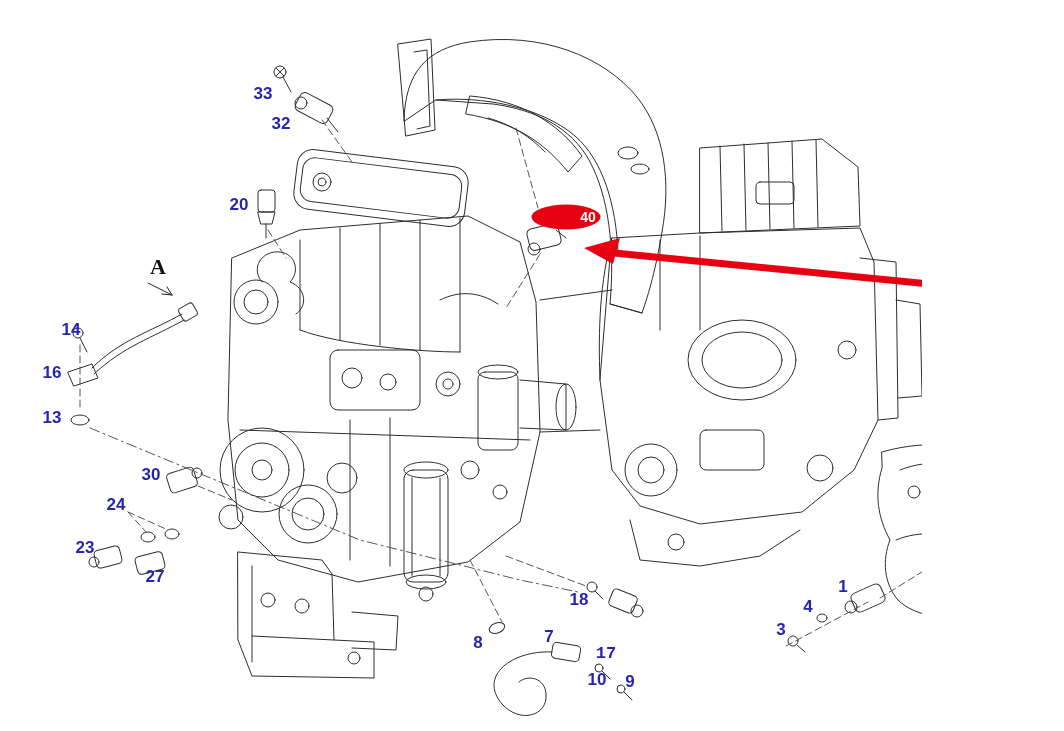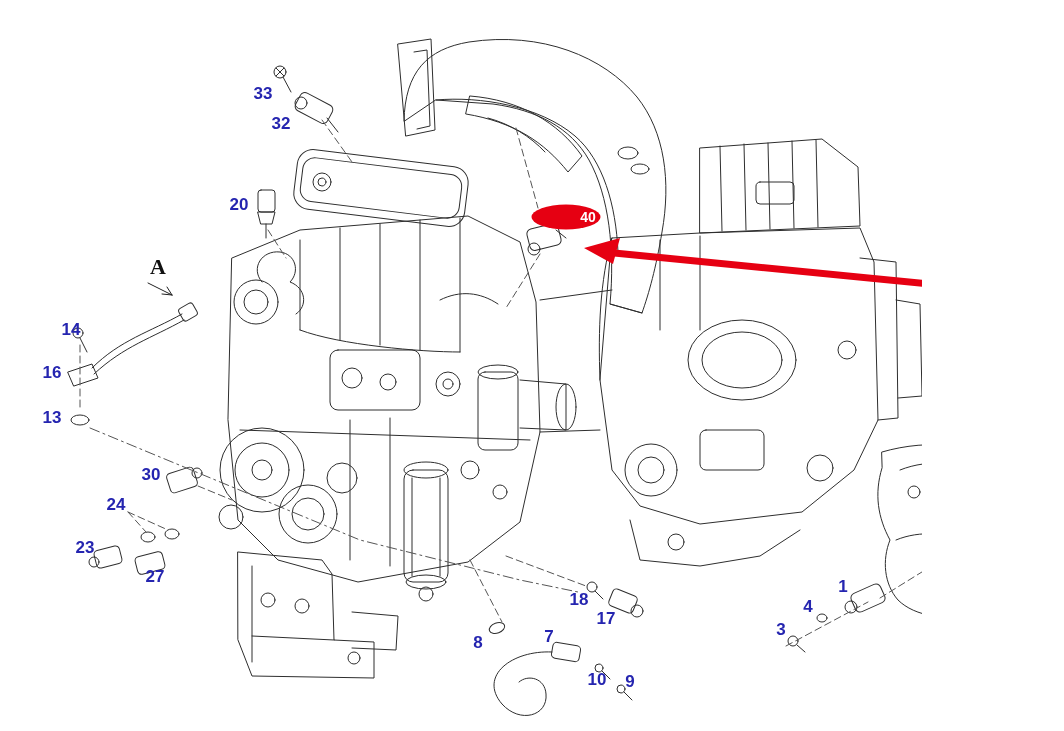--- a/index.html
+++ b/index.html
@@ -248,21 +248,21 @@
       <div class="callout" style="left: 52px; top: 418px;">13</div>
       <div class="callout" style="left: 151px; top: 475px; text-align: right;">30</div>
       <div class="callout" style="left: 116px; top: 505px;">24</div>
       <div class="callout" style="left: 85px; top: 548px;">23</div>
       <div class="callout" style="left: 155px; top: 577px;">27</div>
       <div class="callout" style="left: 478px; top: 643px;">8</div>
       <div class="callout" style="left: 549px; top: 637px;">7</div>
       <div class="callout" style="left: 597px; top: 680px;">10</div>
       <div class="callout" style="left: 630px; top: 682px;">9</div>
       <div class="callout" style="left: 579px; top: 600px;">18</div>
-      <div class="callout" style="left: 606px; top: 619px;">17</div>
+      <div class="callout" style="left: 606px; top: 653px; font-family: Liberation Mono, monospace;">17</div>
       <div class="callout" style="left: 843px; top: 587px;">1</div>
       <div class="callout" style="left: 808px; top: 607px;">4</div>
       <div class="callout" style="left: 781px; top: 630px;">3</div>
       <div class="callout view" style="left: 940px; top: 420px;">A</div>
     </div>
 
   <div class="badge" style="left: 566px; top: 217px;">40</div>
 
 </div>
 

